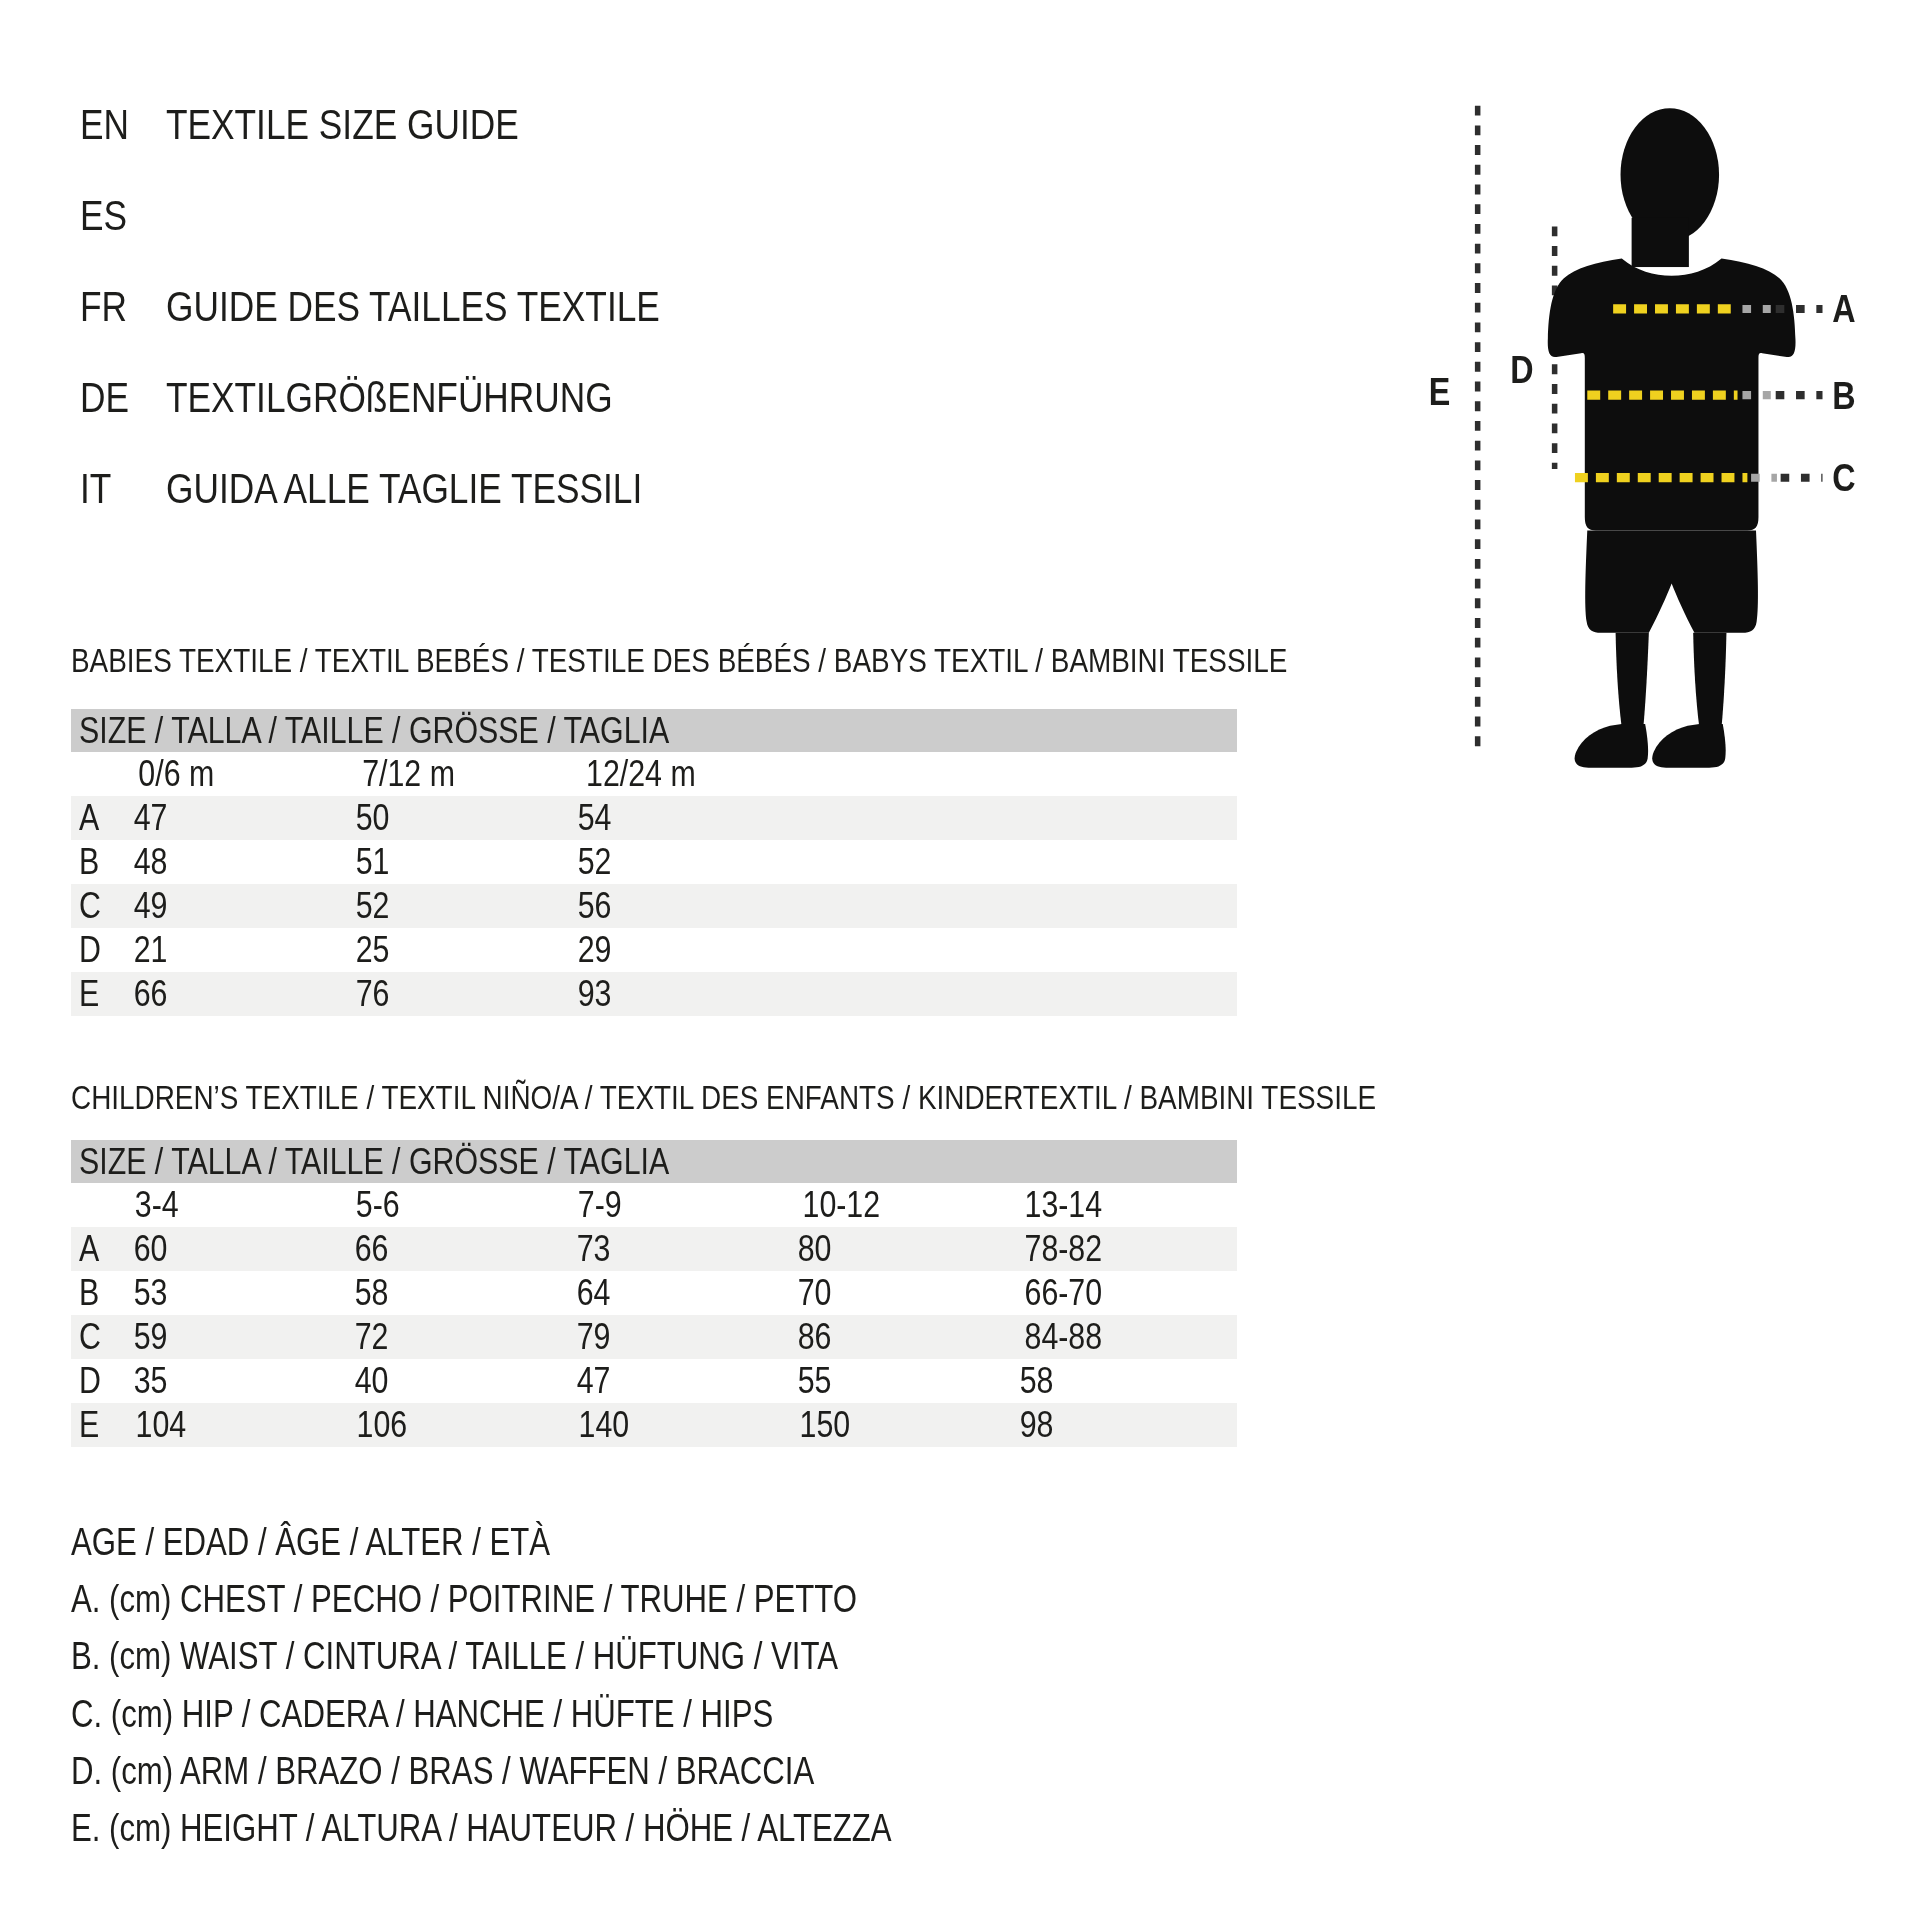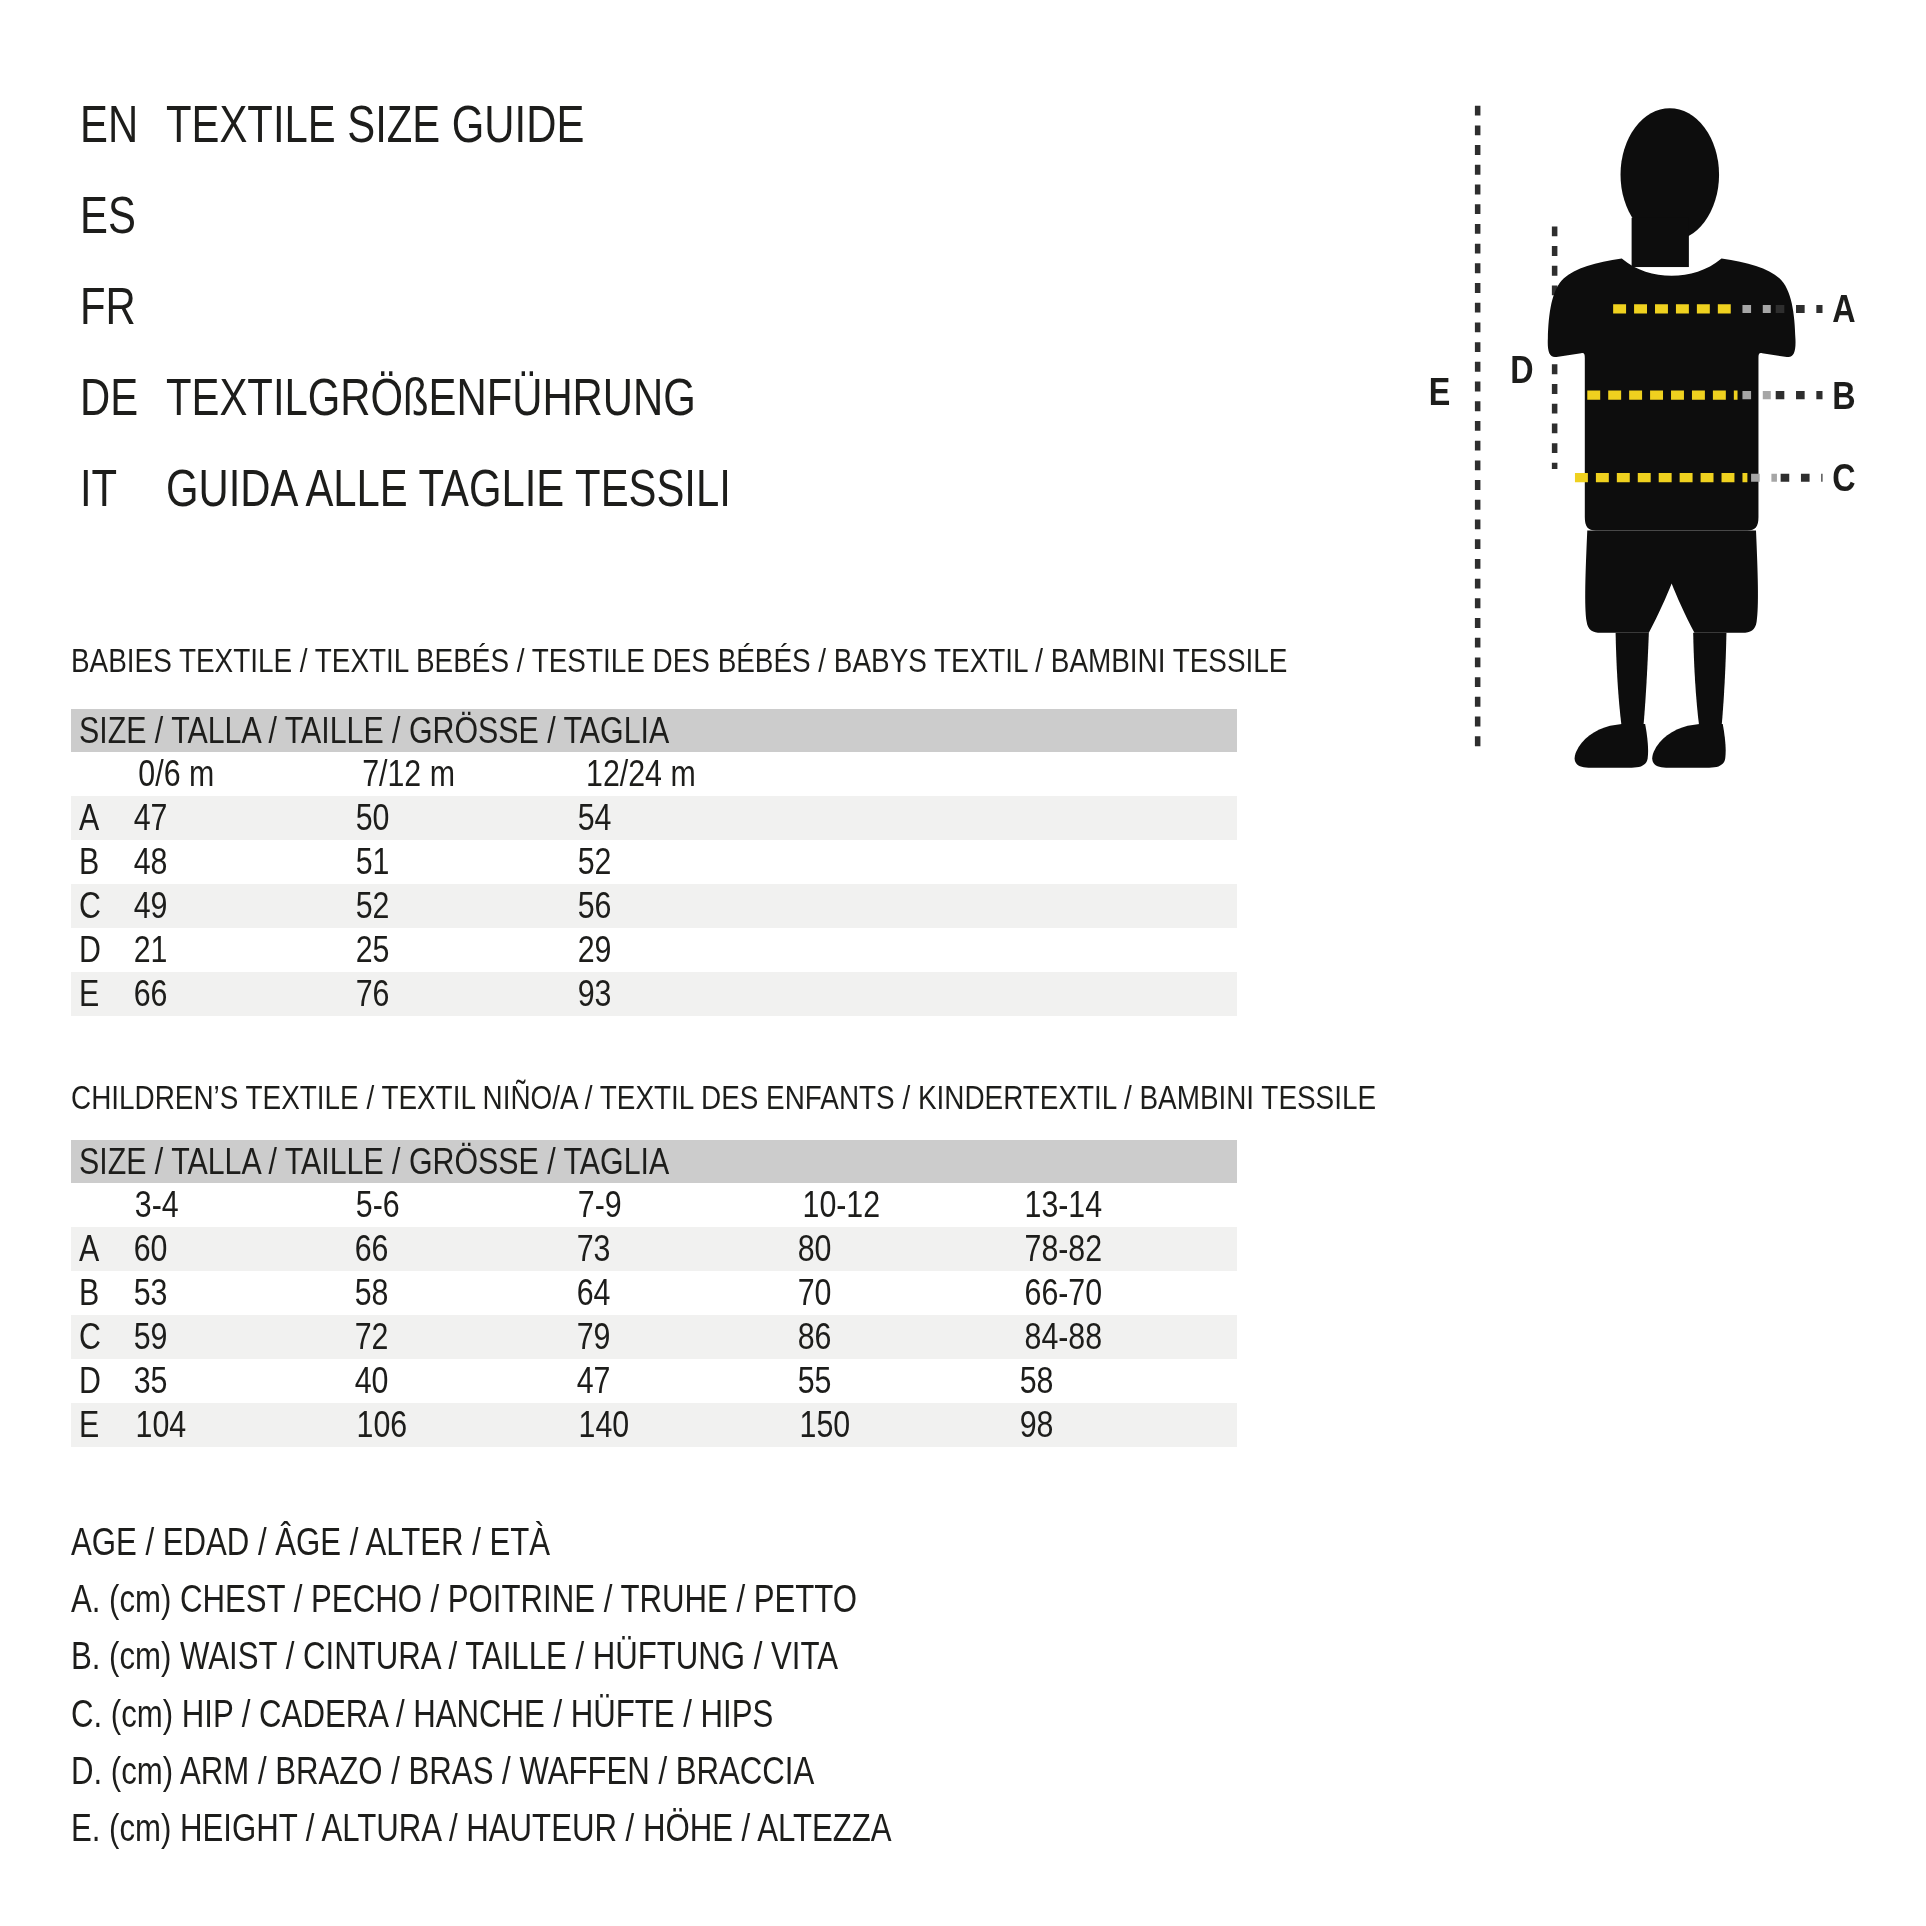--- a/index.html
+++ b/index.html
@@ -9,21 +9,21 @@
     background:#ffffff;
     font-family:"Liberation Sans",sans-serif;
     color:#1d1d1b;
     overflow:hidden;
   }
   .cond{display:inline-block;transform:scaleX(0.82);transform-origin:0 50%;white-space:nowrap}
   .center-cell .cond{transform-origin:50% 50%}
 
   
   .langs{position:absolute;left:80px;top:79px}
-  .lang-row{display:flex;height:91px;align-items:center;font-size:51px}
+  .lang-row{display:flex;height:91px;align-items:center;font-size:43px}
   .lang-code{width:86px}
 
   
   .fig{position:absolute;left:1405px;top:92px;width:468px;height:690px}
 
   
   .section-title{position:absolute;left:71px;font-size:34px;height:44px;line-height:44px}
   .title-babies{top:638px}
   .title-children{top:1075px}
 
@@ -47,20 +47,21 @@
 <div class="langs">
   <div class="lang-row">
     <span class="lang-code"><span class="cond">EN</span></span>
     <span class="lang-title"><span class="cond">TEXTILE SIZE GUIDE</span></span>
   </div>
   <div class="lang-row">
     <span class="lang-code"><span class="cond">ES</span></span>
   </div>
   <div class="lang-row">
     <span class="lang-code"><span class="cond">FR</span></span>
+    <span class="lang-title"><span class="cond">GUIDE DES TAILLES TEXTILE</span></span>
   </div>
   <div class="lang-row">
     <span class="lang-code"><span class="cond">DE</span></span>
     <span class="lang-title"><span class="cond">TEXTILGRÖßENFÜHRUNG</span></span>
   </div>
   <div class="lang-row">
     <span class="lang-code"><span class="cond">IT</span></span>
     <span class="lang-title"><span class="cond">GUIDA ALLE TAGLIE TESSILI</span></span>
   </div>
 </div>

